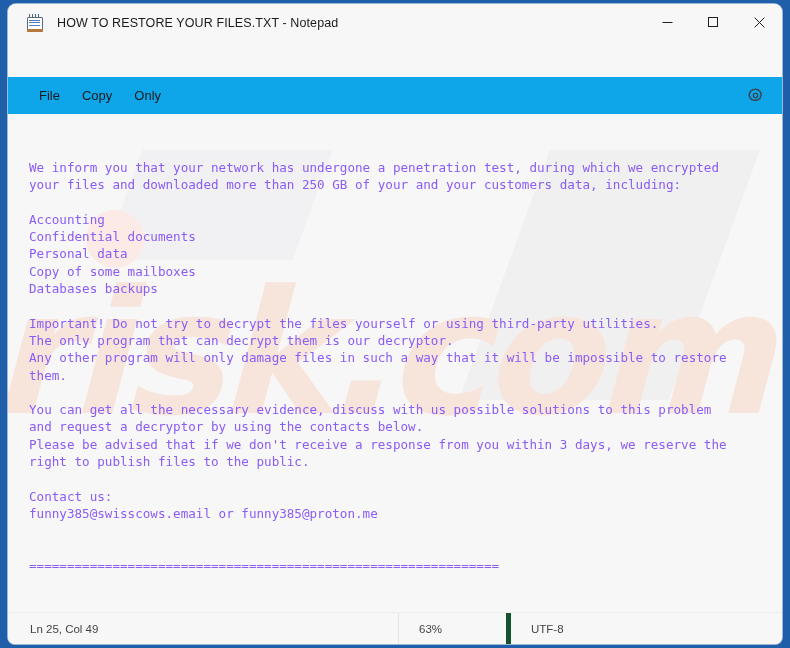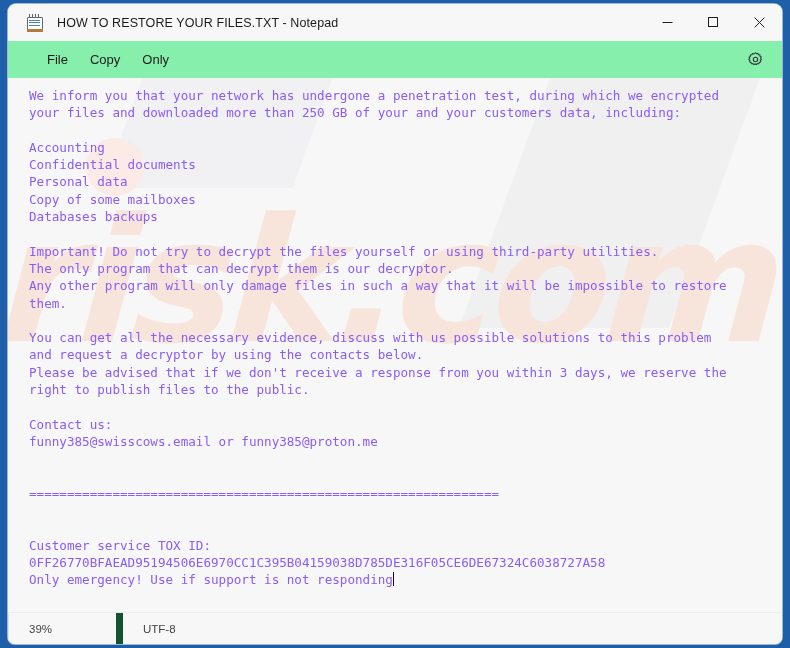--- a/index.html
+++ b/index.html
@@ -22,20 +22,21 @@
     left: 8px;
     top: 4px;
     width: 774px;
     height: 640px;
     background: #f7f7f7;
     border-radius: 8px 8px 7px 7px;
     overflow: hidden;
     display: flex;
     flex-direction: column;
     box-shadow: 0 0 0 1px rgba(255,255,255,.55);
+    gap: 36px;
   }
 
   
   #title-bar {
     height: 37px;
     background: #f7f7f7;
     display: flex;
     align-items: center;
     flex: 0 0 auto;
     position: relative;
@@ -101,25 +102,25 @@
     display: flex;
     align-items: center;
     justify-content: center;
     cursor: default;
   }
   #window-controls svg { stroke: #1f1f1f; stroke-width: 1; fill: none; }
 
   
   #menu-bar {
     height: 37px;
-    background: #86efac;
+    background: #0ea5e9;
     display: flex;
     align-items: center;
     flex: 0 0 auto;
-    padding-left: 28px;
+    padding-left: 20px;
     position: relative;
   }
   .menu-item {
     font-size: 13px;
     color: #1b1b1b;
     padding: 5px 11px;
     border-radius: 4px;
     cursor: default;
     white-space: nowrap;
   }
@@ -221,21 +222,21 @@
   #status-bar .sb-cell {
     display: flex;
     align-items: center;
     height: 100%;
     padding: 0 14px;
     white-space: nowrap;
   }
   #status-bar .sb-pos { width: 390px; padding-left: 22px; }
   #status-bar .sb-zoom { width: 108px; border-left: 1px solid #e3e3e3; padding-left: 20px;}
   #status-bar .sb-eol { width: 170px; border-left: 1px solid #e3e3e3; padding-left: 20px;}
-  #status-bar .sb-enc { border-left: 7px solid #14532d; padding-left: 20px;}
+  #status-bar .sb-enc { border-left: 5px solid #14532d; padding-left: 20px;}
 </style>
 </head>
 <body>
 
 <div id="notepad-window">
 
   <div id="title-bar">
 
     <div id="app-icon">
       <div class="pad-rings"></div>
@@ -313,17 +314,18 @@
 
 ==============================================================
 
 
 Customer service TOX ID:
 0FF26770BFAEAD95194506E6970CC1C395B04159038D785DE316F05CE6DE67324C6038727A58
 Only emergency! Use if support is not responding<span class="caret"></span></div>
   </div>
 
   <div id="status-bar">
-    <div class="sb-cell sb-zoom">39%</div>
+    <div class="sb-cell sb-pos">Ln 25, Col 49</div>
+    <div class="sb-cell sb-zoom">63%</div>
     <div class="sb-cell sb-enc">UTF-8</div>
   </div>
 
 </div>
 
 </body></html>

